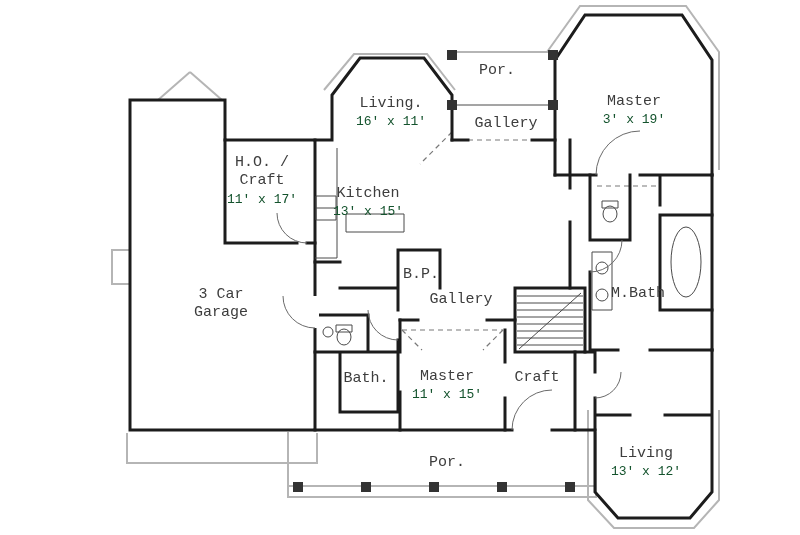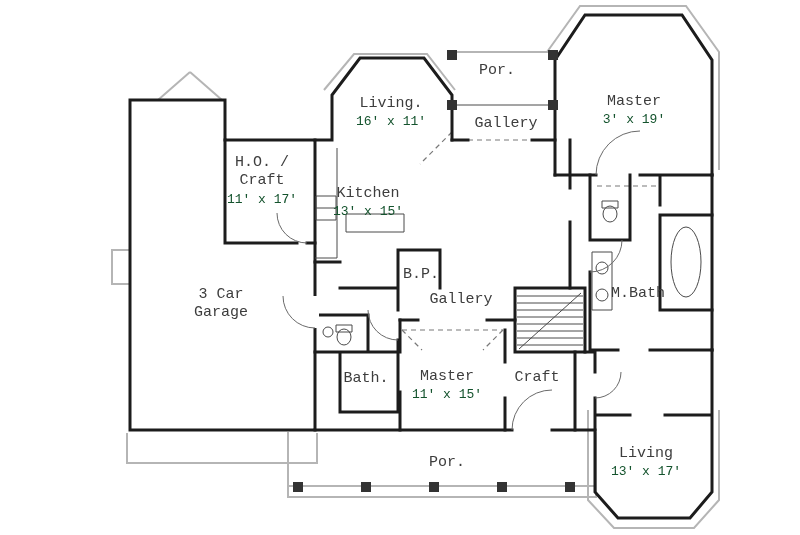--- a/index.html
+++ b/index.html
@@ -158,16 +158,16 @@
   <div class="room-label" style="left:537px;top:379px">
       <span class="rl-name">Craft</span>
       <span class="rl-dims"></span>
     </div>
   <div class="room-label" style="left:447px;top:464px">
       <span class="rl-name">Por.</span>
       <span class="rl-dims"></span>
     </div>
   <div class="room-label" style="left:646px;top:463px">
       <span class="rl-name">Living</span>
-      <span class="rl-dims">13' x 17'</span>
+      <span class="rl-dims">13' x 12'</span>
     </div>
 
 </div>
 
 </body></html>

